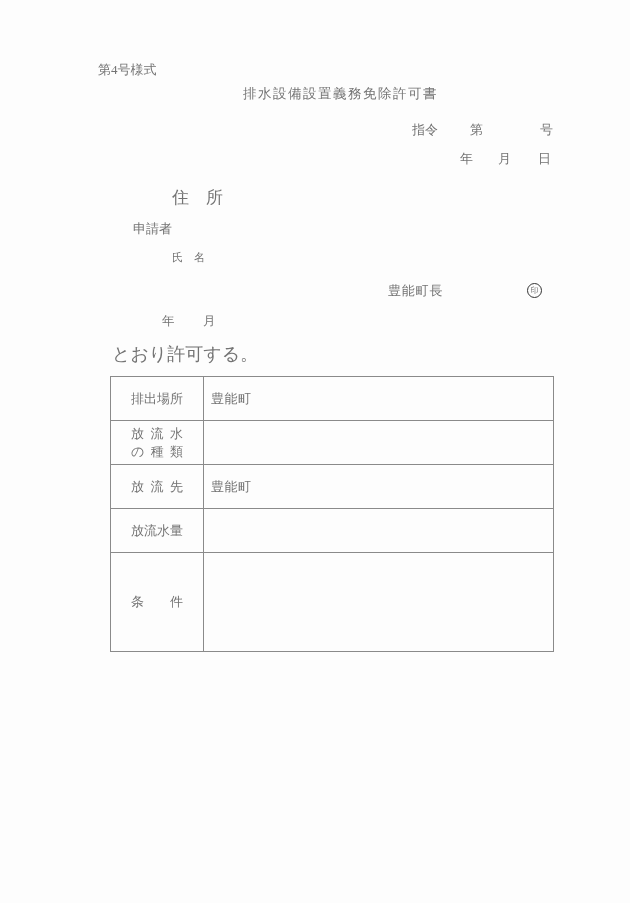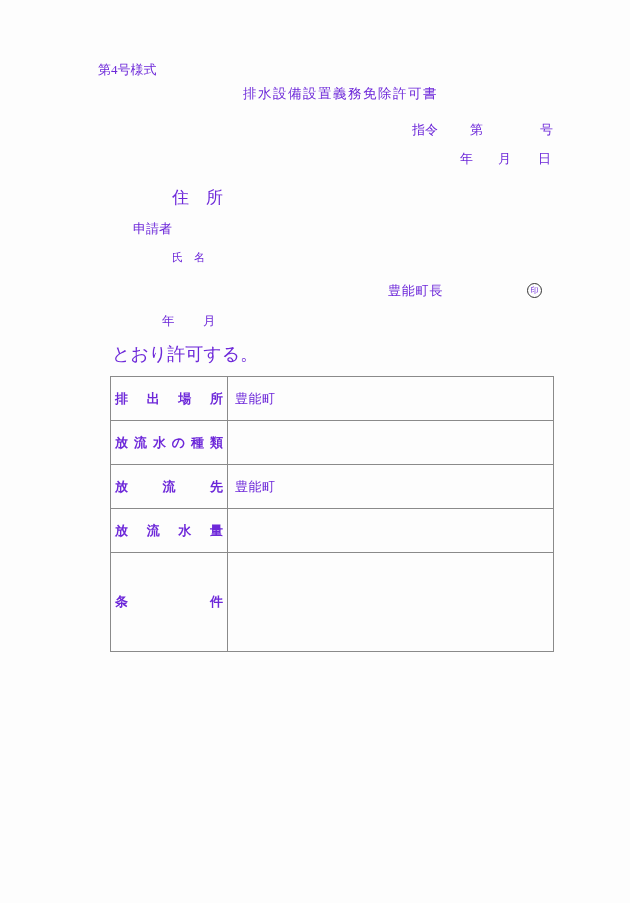--- a/index.html
+++ b/index.html
@@ -3,21 +3,21 @@
 <meta charset="utf-8">
 <style>
   * { margin: 0; padding: 0; box-sizing: border-box; }
   html, body { background: #ffffff; }
   .page {
     position: relative;
     width: 630px;
     height: 903px;
     background: #fdfdfd;
     font-family: "Liberation Serif", "DejaVu Serif", serif;
-    color: #6d28d9;
+    color: #737373;
     overflow: hidden;
   }
   .abs { position: absolute; white-space: nowrap; line-height: 1; }
 
   .form-number   { left: 98px;  top: 63px;  font-size: 13px; }
   .doc-title     { left: 243px; top: 87px;  font-size: 13.5px; letter-spacing: 1.5px; }
 
   .directive-label  { left: 412px; top: 123px; font-size: 13px; }
   .directive-prefix { left: 470px; top: 123px; font-size: 13px; }
   .directive-suffix { left: 540px; top: 123px; font-size: 13px; }
@@ -50,21 +50,21 @@
     left: 110px; top: 376px;
     width: 444px;
     border-collapse: collapse;
     table-layout: fixed;
     font-size: 13px;
   }
   table.grid td {
     border: 1px solid #8a8a8a;
     vertical-align: middle;
   }
-  td.lbl { width: 117px; padding: 0 4px; font-weight: bold; }
+  td.lbl { width: 93px; padding: 0 20px; }
   td.lbl .j {
     display: block;
     width: 100%;
     text-align: justify;
     text-align-last: justify;
     text-justify: inter-character;
   }
   td.val { padding-left: 7px; letter-spacing: 0.5px; }
   tr.r-normal td { height: 44px; }
   tr.r-tall td   { height: 99px; }

